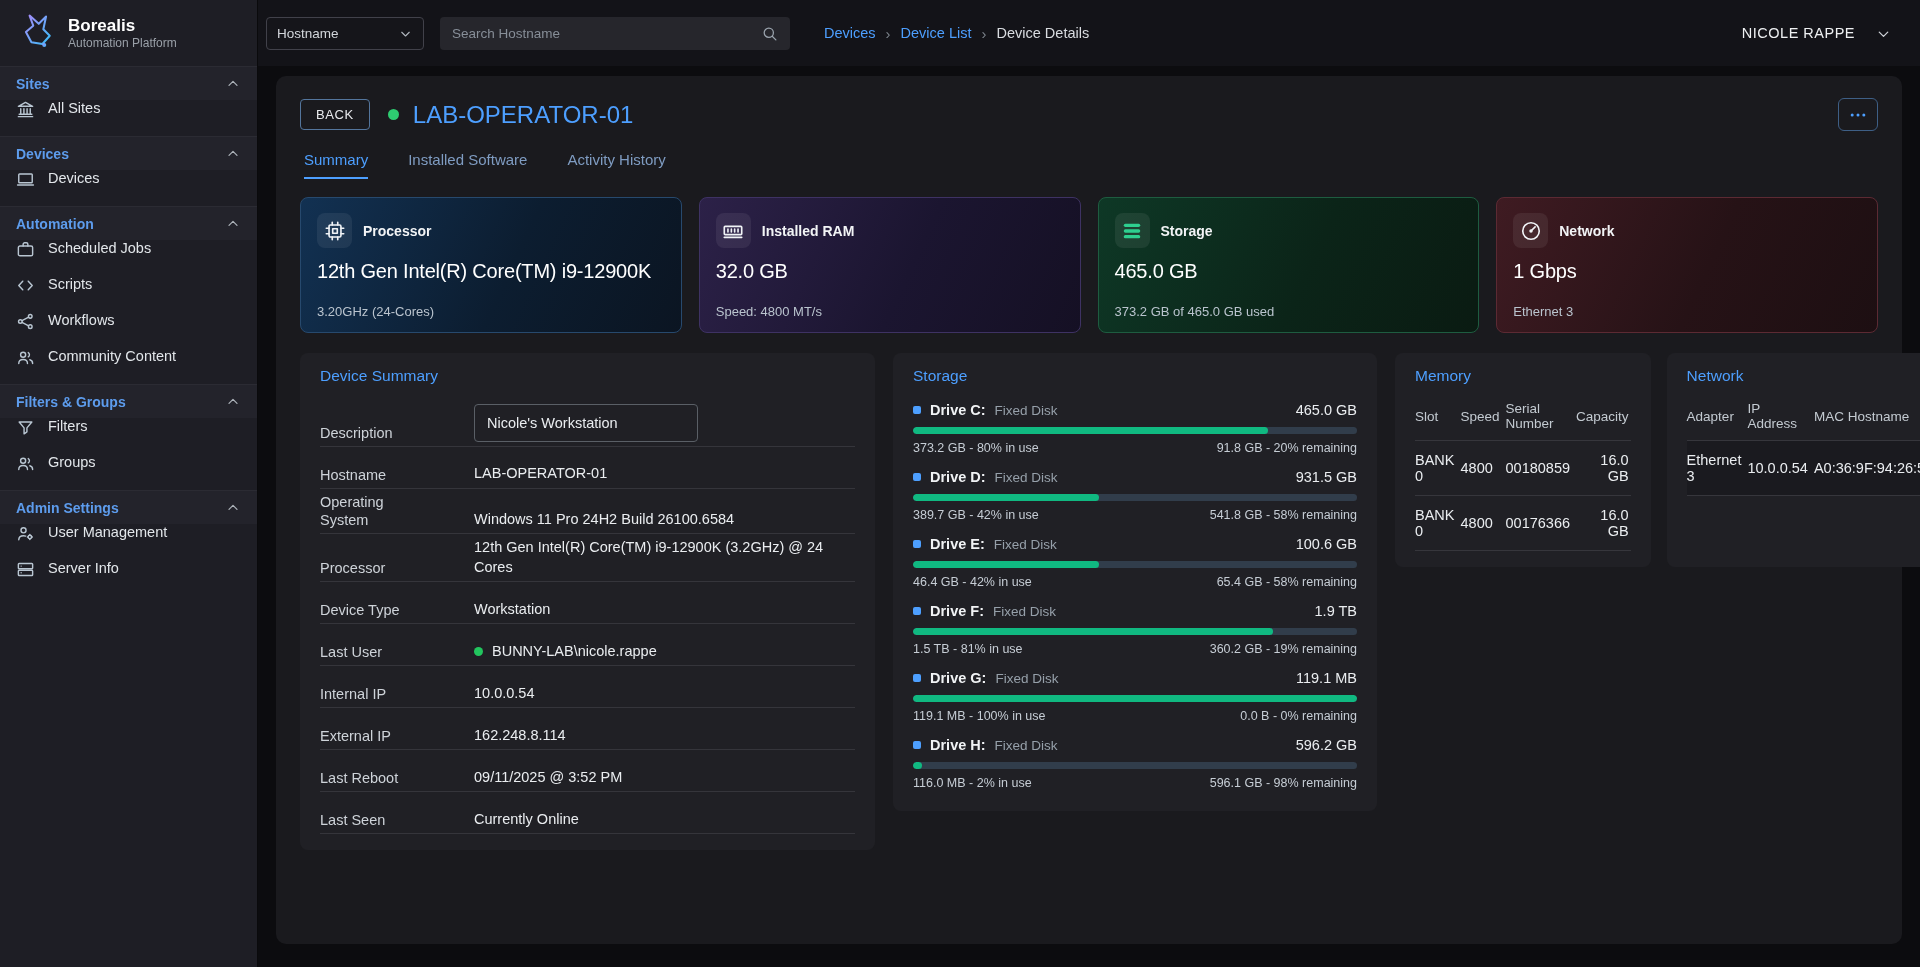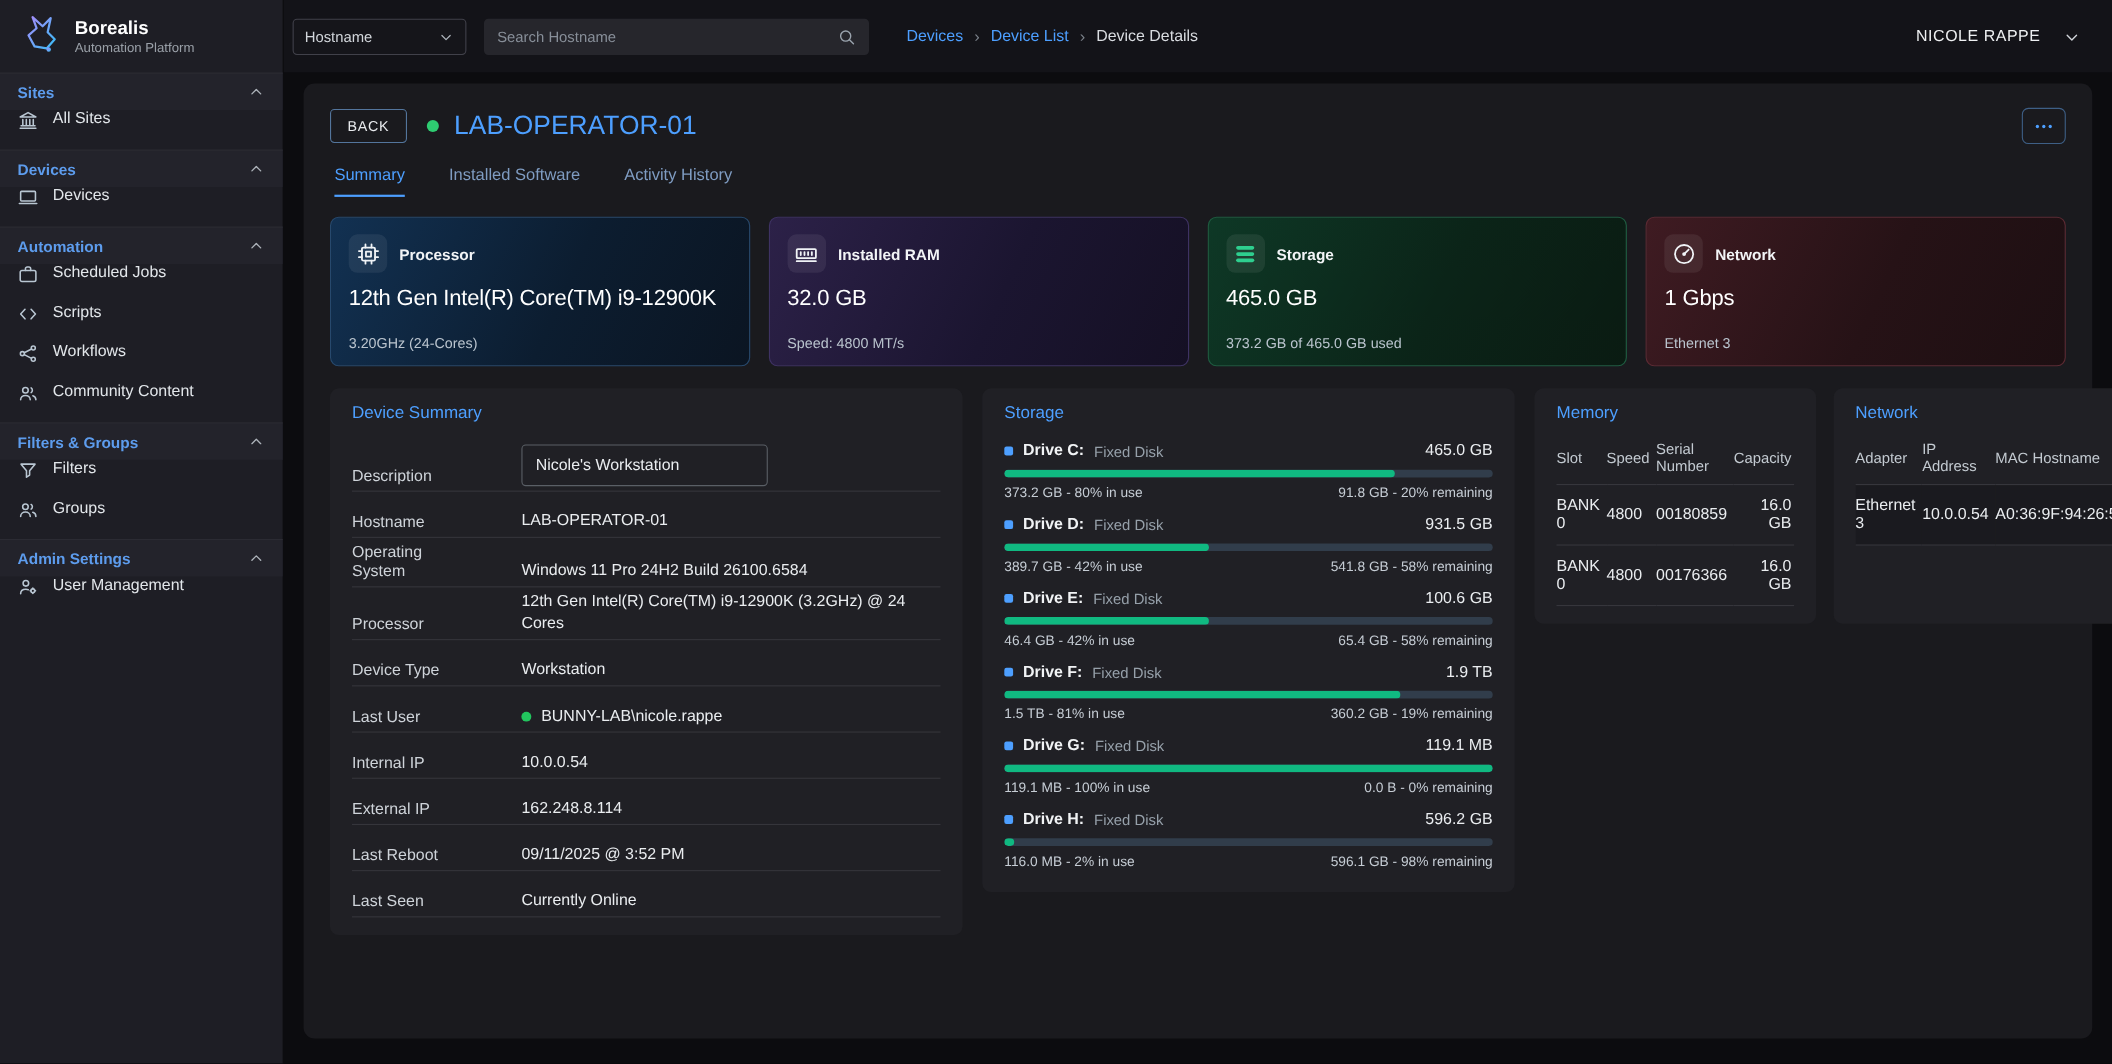--- a/index.html
+++ b/index.html
@@ -217,20 +217,28 @@
         </svg>
     </div>
     <div class="side-item">
       <svg class="ic" viewBox="0 0 24 24">
           <circle cx="9.5" cy="8" r="3.2"></circle>
           <path d="M3.5 20c0-3.2 2.6-5.2 6-5.2 1 0 2 .2 2.8.5"></path>
           <circle cx="17.5" cy="16.5" r="2.2"></circle>
           <path d="M17.5 13.3v1M17.5 18.7v1M14.4 16.5h1M20.6 16.5h-1"></path>
         </svg>
       <span>User Management</span>
+    </div>
+    <div class="side-item">
+      <svg class="ic" viewBox="0 0 24 24">
+          <rect x="3" y="4.5" width="18" height="6.5" rx="1"></rect>
+          <rect x="3" y="13" width="18" height="6.5" rx="1"></rect>
+          <path d="M6.5 7.7h.01M6.5 16.2h.01"></path>
+        </svg>
+      <span>Server Info</span>
     </div>
   </aside>
 
   <div class="main">
 
     <header class="topbar">
       <div class="host-select">
         <span>Hostname</span>
         <svg class="ic" viewBox="0 0 24 24">
             <path d="M6 10l6 6 6-6"></path>

